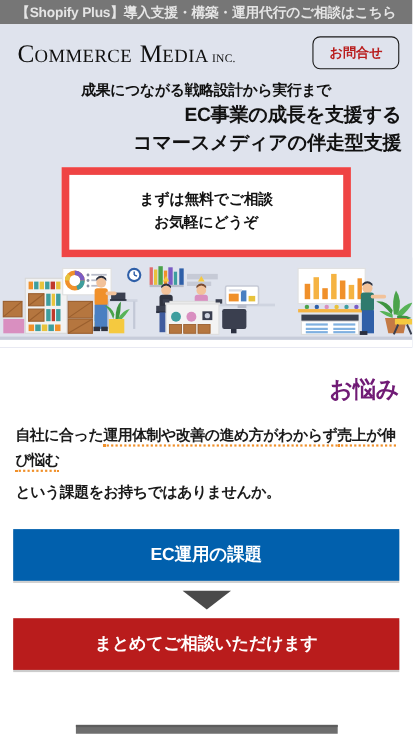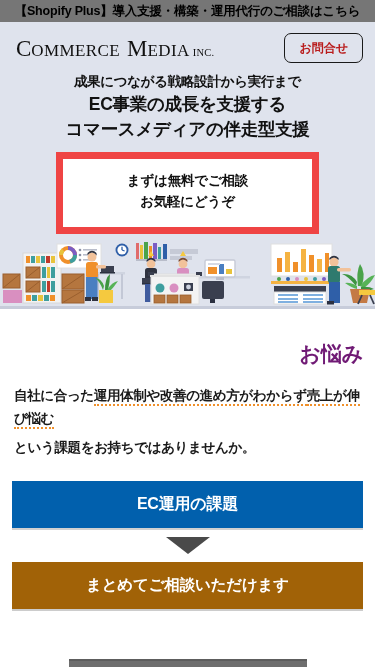--- a/index.html
+++ b/index.html
@@ -18,21 +18,21 @@
     position: relative;
     width: 375px;
     height: 667px;
     overflow: hidden;
   }
 
   
   .topbar {
     height: 22px;
     background: #767676;
-    color: #000000;
+    color: #e5e5e5;
     display: flex;
     align-items: center;
     justify-content: center;
     font-size: 12.5px;
     font-weight: bold;
     letter-spacing: -0.2px;
     white-space: nowrap;
     overflow: hidden;
   }
 
@@ -98,20 +98,21 @@
     line-height: 1.5;
     letter-spacing: -0.3px;
     font-family: Liberation Serif, serif;
   }
   .hero-line2, .hero-line3 {
     font-size: 17.5px;
     font-weight: bold;
     color: #111111;
     line-height: 1.42;
     letter-spacing: -0.3px;
+    text-align: right;
   }
 
   .hero-card {
     margin: 10px 56px 0 56px;
     background: #ffffff;
     border: 7px solid #ef4444;
     text-align: center;
     padding: 12px 6px 14px 6px;
   }
   .hero-card div {
@@ -187,21 +188,21 @@
   }
   .arrow {
     width: 0;
     height: 0;
     border-left: 22px solid transparent;
     border-right: 22px solid transparent;
     border-top: 17px solid #4a4a4a;
     margin: 9px auto 8px auto;
   }
   .bar-green {
-    background: #a16207;
+    background: #b91c1c;
     font-size: 15.5px;
     padding: 13px 6px;
     letter-spacing: -0.2px;
     box-shadow: 0 2px 0 rgba(0,0,0,0.2);
   }
   .gray-wrap {
     display: flex;
     justify-content: center;
     margin-top: 50px;
   }

